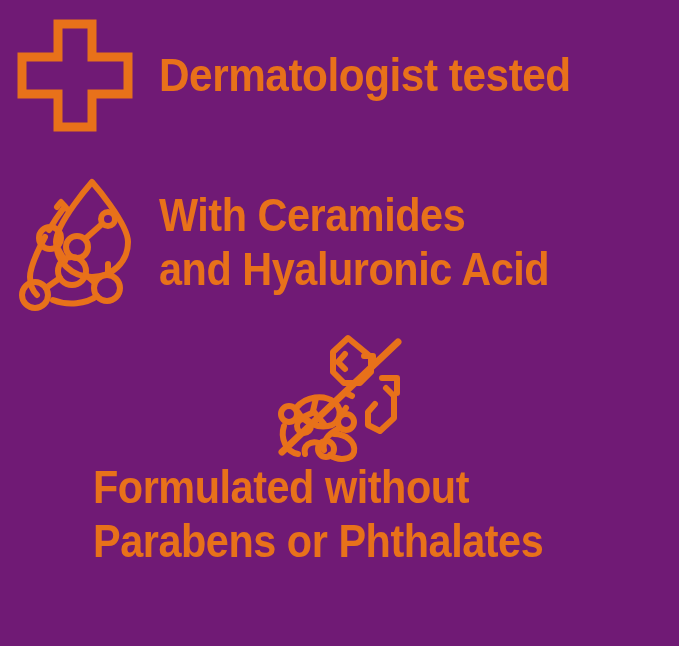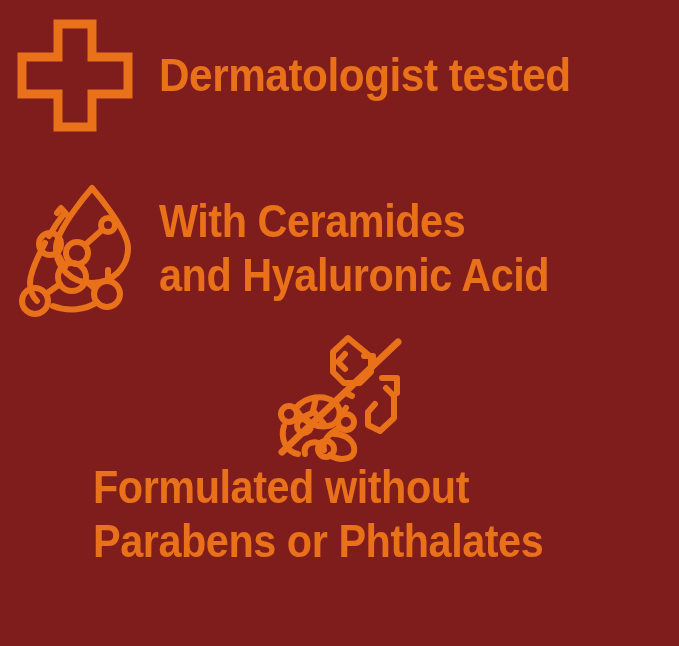--- a/index.html
+++ b/index.html
@@ -13,21 +13,21 @@
     height: 646px;
     overflow: hidden;
     font-family: "Liberation Sans", sans-serif;
     -webkit-font-smoothing: antialiased;
   }
 
   #benefits-panel {
     position: relative;
     width: 679px;
     height: 646px;
-    background: #7f1d1d;
+    background: #701a75;
     text-decoration: underline;
   }
 
   .benefit-row {
     position: absolute;
     left: 0;
     width: 679px;
     display: flex;
     flex-direction: row;
     align-items: center;
@@ -60,21 +60,21 @@
     transform-origin: left center;
     white-space: nowrap;
   }
 
   .benefit-text .tline {
     display: block;
   }
 
   
   #row-dermatologist  { top: 0px;   height: 150px; }
-  #row-ceramides      { top: 168px; height: 160px; }
+  #row-ceramides      { top: 162px; height: 160px; }
   #row-formulated     { top: 330px; height: 155px; flex-direction: column; }
   #row-replenish      { top: 495px; height: 151px; }
 
   
   #row-dermatologist .benefit-text { font-size: 47px; }
 </style>
 </head>
 <body>
 
 <div id="benefits-panel">

